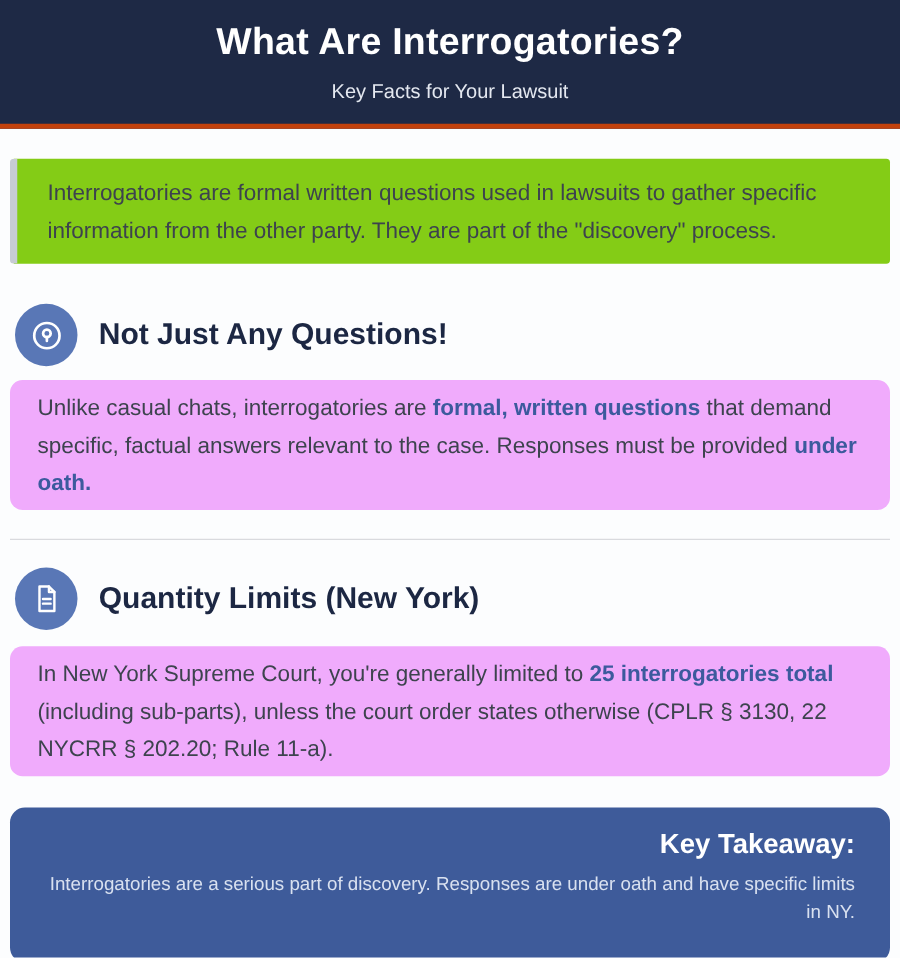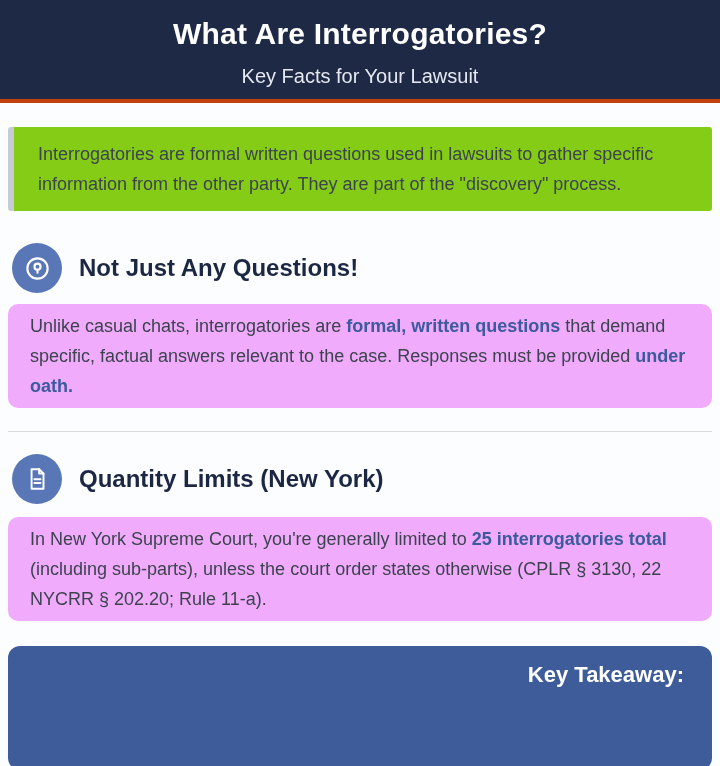--- a/index.html
+++ b/index.html
@@ -23,21 +23,21 @@
   .header h1 {
     margin: 0;
     color: #ffffff;
     font-size: 30px;
     font-weight: bold;
     letter-spacing: 0.2px;
   }
   .header h2 {
     margin: 14px 0 0 0;
     color: #e4e8f0;
-    font-size: 20px;
+    font-size: 16px;
     font-weight: 400;
   }
 
   
   .intro {
     margin: 24px 8px 0 8px;
     background: #84cc16;
     border-left: 6px solid #c7ccd4;
     border-radius: 3px;
     padding: 12px 24px;
@@ -161,13 +161,14 @@
   </div>
   <div class="section-title">Quantity Limits (New York)</div>
 </div>
 
 <div class="gray-box second">
   <span><span>In New York Supreme Court, you're generally limited to </span><span class="em">25 interrogatories total</span><span> (including sub-parts), unless the court order states otherwise (CPLR § 3130, 22 NYCRR § 202.20; Rule 11-a).</span></span>
 </div>
 
 <div class="takeaway">
   <p class="takeaway-title">Key Takeaway:</p>
+  <p class="takeaway-body">Interrogatories are a serious part of discovery. Responses are under oath and have specific limits in NY.</p>
 </div>
 
 </body></html>

